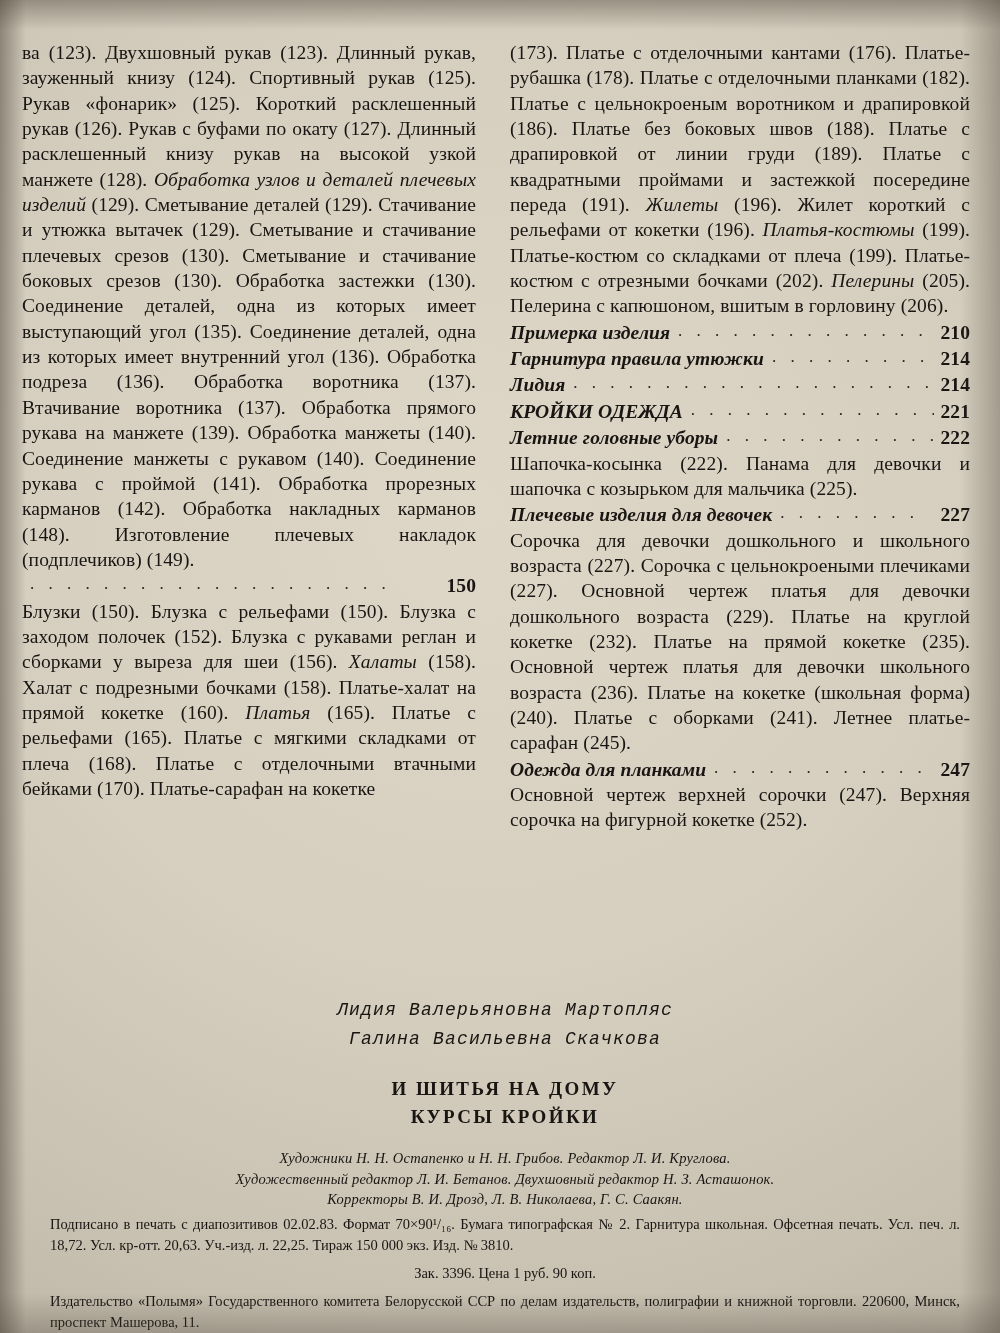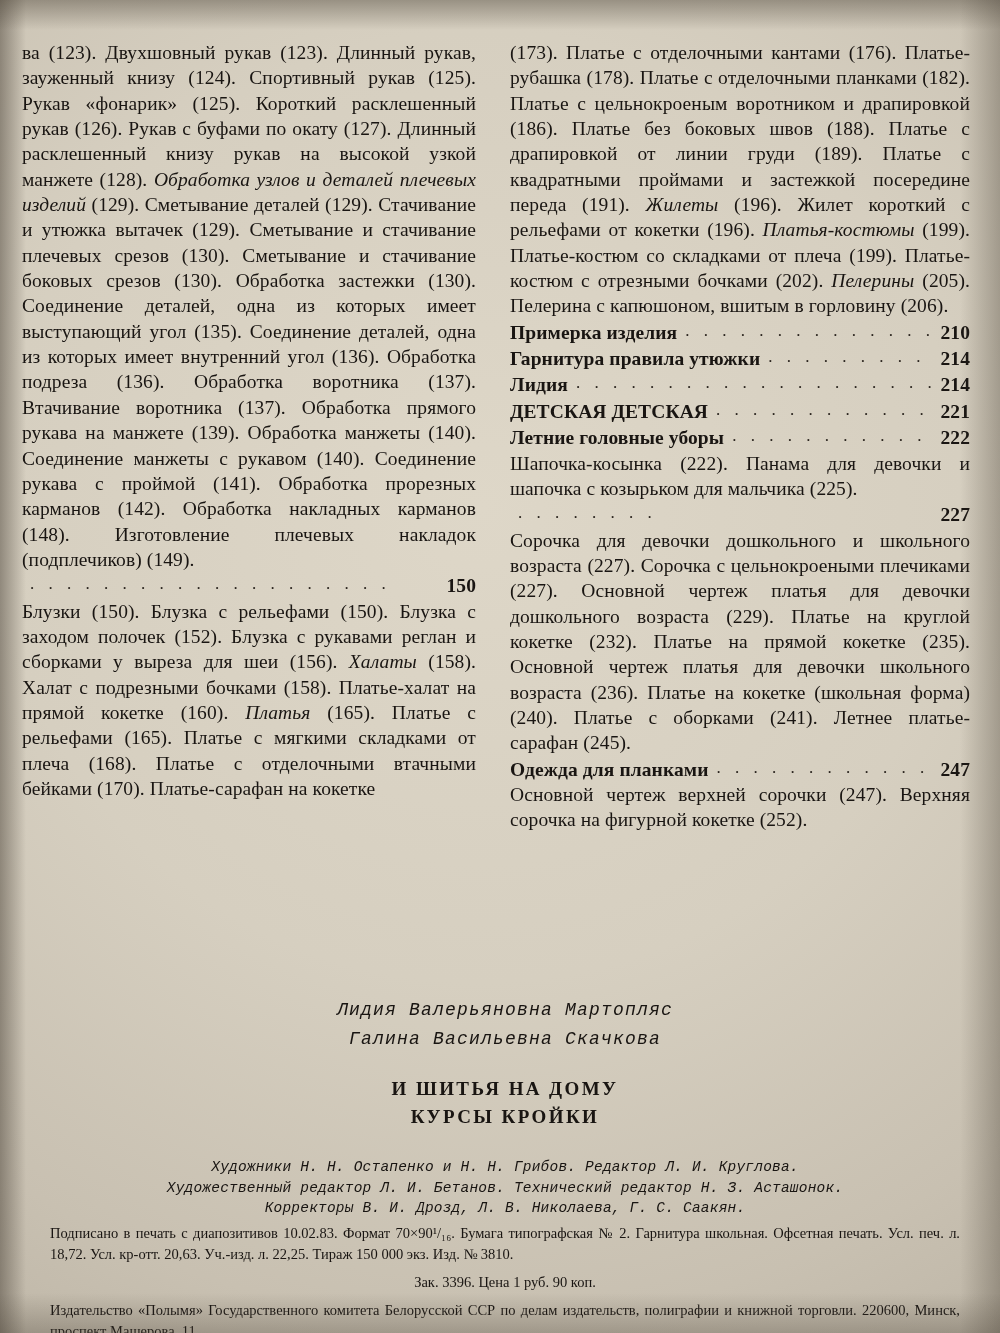--- a/index.html
+++ b/index.html
@@ -73,21 +73,21 @@
 
   
   .lead {
     display: flex;
     align-items: baseline;
     font-weight: bold;
     font-size: 19.5px;
     margin-top: 1px;
     white-space: nowrap;
   }
-  .lead .nm { flex: 0 0 auto; }
+  .lead .nm { flex: 0 0 auto; font-style: italic; }
   .lead .dots {
     flex: 1 1 auto;
     margin: 0 6px 0 8px;
     position: relative;
     top: -3px;
     overflow: hidden;
     letter-spacing: 5px;
     font-weight: normal;
     font-size: 17px;
     color: #2a241e;
@@ -117,25 +117,24 @@
     font-family: Liberation Mono, monospace;
   }
   .title-blk {
     margin-top: 26px;
     font-size: 19px;
     font-weight: bold;
     letter-spacing: 2.4px;
     line-height: 1.45;
   }
   .credits {
-    margin-top: 27px;
+    margin-top: 18px;
     font-size: 14.5px;
     line-height: 1.42;
     letter-spacing: .2px;
-    font-family: Liberation Mono, monospace;
   }
   .credits .it { font-style: italic; }
   .ib {
     margin-top: 14px;
     font-size: 14px;
     letter-spacing: .6px;
   }
   .imprint {
     margin-top: 4px;
     font-size: 14.5px;
@@ -178,33 +177,34 @@
           <span class="nm">Гарнитура правила утюжки</span>
           <span class="dots">. . . . . . . . . . . . . . . . . . . .</span>
           <span class="pg">214</span>
         </div>
         <div class="lead">
           <span class="nm">Лидия</span>
           <span class="dots">. . . . . . . . . . . . . . . . . . . . . . . . . .</span>
           <span class="pg">214</span>
         </div>
         <div class="lead">
-          <span class="nm caps">ДЕТСКАЯ ДЕТСКАЯ</span>
+          <span class="nm caps">КРОЙКИ ОДЕЖДА</span>
           <span class="dots">. . . . . . . . . . . . . . . . .</span>
           <span class="pg">221</span>
         </div>
         <div class="lead">
           <span class="nm">Летние головные уборы</span>
           <span class="dots">. . . . . . . . . . . . . .</span>
           <span class="pg">222</span>
         </div>
 
         <p class="sub">Шапочка-косынка (222). Панама для девочки и шапочка с козырьком для мальчика (225).</p>
 
         <div class="lead">
+          <span class="nm">Плечевые изделия для девочек</span>
           <span class="dots">. . . . . . . .</span>
           <span class="pg">227</span>
         </div>
 
         <p class="sub">Сорочка для девочки дошкольного и школьного возраста (227). Сорочка с цельнокроеными плечиками (227). Основной чертеж платья для девочки дошкольного возраста (229). Платье на круглой кокетке (232). Платье на прямой кокетке (235). Основной чертеж платья для девочки школьного возраста (236). Платье на кокетке (школьная форма) (240). Платье с оборками (241). Летнее платье-сарафан (245).</p>
 
         <div class="lead">
           <span class="nm">Одежда для планками</span>
           <span class="dots">. . . . . . . . . . . . . . . . . .</span>
           <span class="pg">247</span>
@@ -218,27 +218,27 @@
       <div class="auth">Лидия Валерьяновна Мартопляс</div>
       <div class="auth">Галина Васильевна Скачкова</div>
 
       <div class="title-blk">
         <div>И ШИТЬЯ НА ДОМУ</div>
         <div>КУРСЫ КРОЙКИ</div>
       </div>
 
       <div class="credits">
         <div class="it">Художники Н. Н. Остапенко и Н. Н. Грибов. Редактор Л. И. Круглова.</div>
-        <div class="it">Художественный редактор Л. И. Бетанов. Технический редактор Н. З. Асташонок.</div>
+        <div class="it">Художественный редактор Л. И. Бетанов. Двухшовный редактор Н. З. Асташонок.</div>
         <div class="it">Корректоры В. И. Дрозд, Л. В. Николаева, Г. С. Саакян.</div>
       </div>
 
 
       <div class="imprint">
-        <p>Подписано в печать с диапозитивов 10.02.83. Формат 70×90¹/₁₆. Бумага типографская № 2. Гарнитура школьная. Офсетная печать. Усл. печ. л. 18,72. Усл. кр-отт. 20,63. Уч.-изд. л. 22,25. Тираж 150 000 экз. Изд. № 3810.</p>
+        <p>Подписано в печать с диапозитивов 02.02.83. Формат 70×90¹/₁₆. Бумага типографская № 2. Гарнитура школьная. Офсетная печать. Усл. печ. л. 18,72. Усл. кр-отт. 20,63. Уч.-изд. л. 22,25. Тираж 150 000 экз. Изд. № 3810.</p>
         <p class="center">Зак. 3396. Цена 1 руб. 90 коп.</p>
         <p>Издательство «Полымя» Государственного комитета Белорусской ССР по делам издательств, полиграфии и книжной торговли. 220600, Минск, проспект Машерова, 11.</p>
 
       </div>
     </div>
 
   </div>
 
   <div class="edge-left"></div>
   <div class="edge-top"></div>

